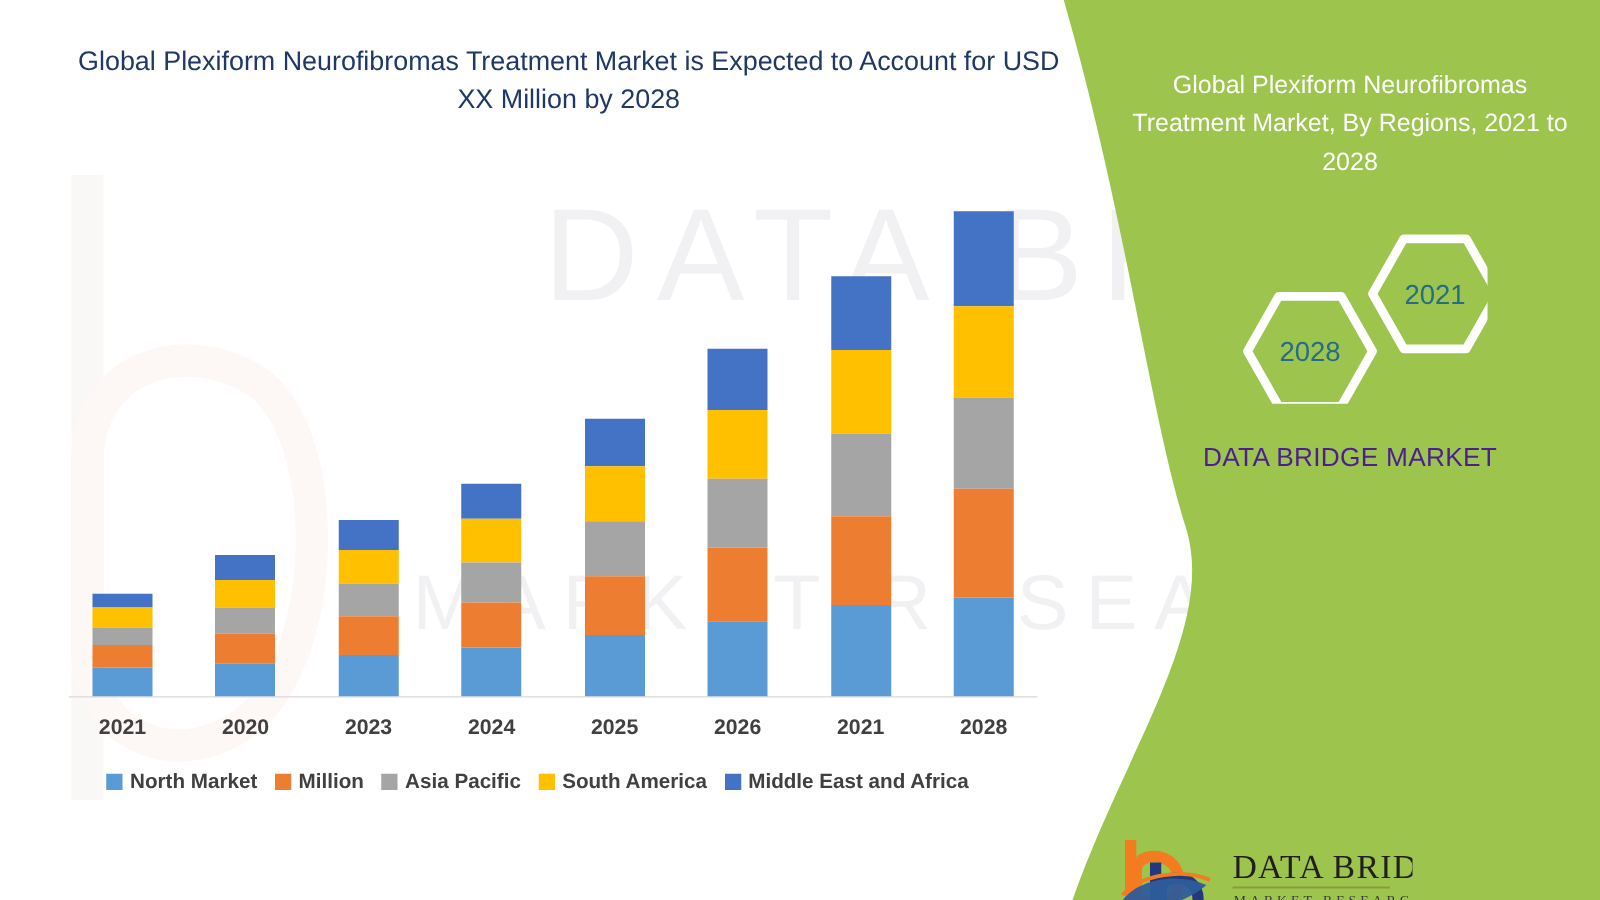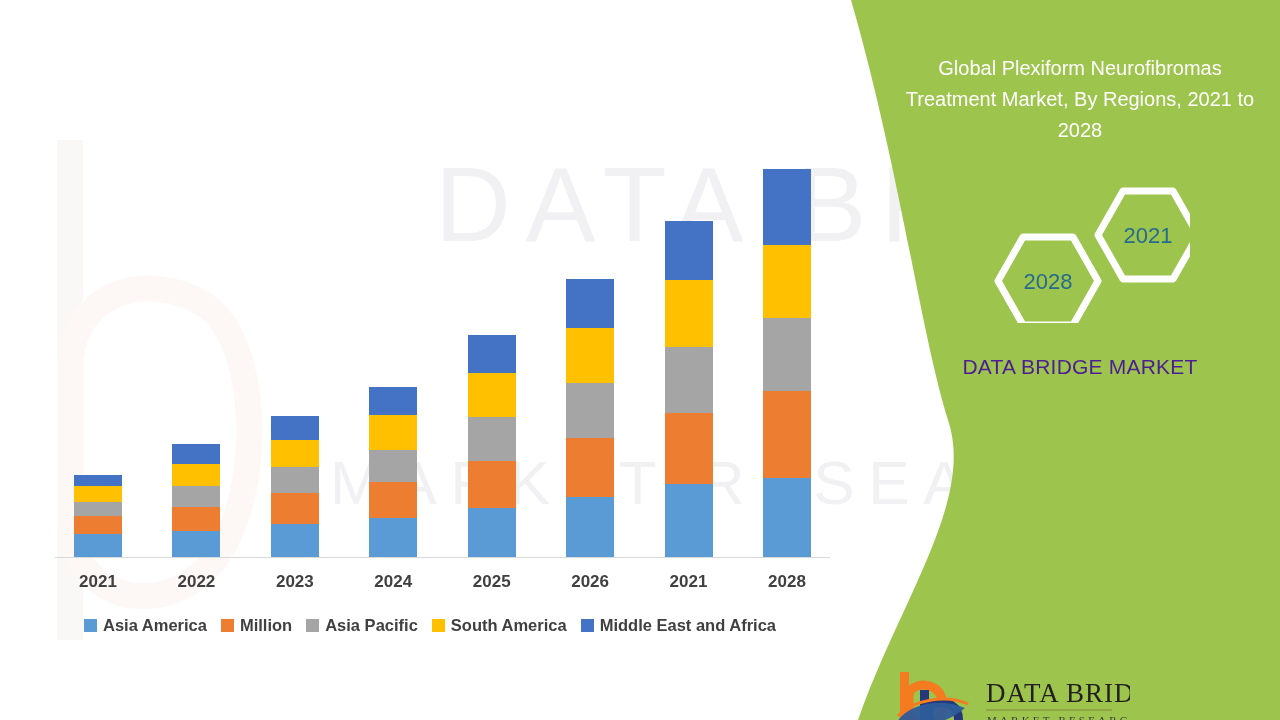--- a/index.html
+++ b/index.html
@@ -225,20 +225,21 @@
     <svg class="wm-logo-b" viewBox="0 0 260 580">
       <path d="M40 20 L40 520" stroke="#f6f2f1" stroke-width="26" fill="none"></path>
       <path d="M40 250 C 40 170, 120 150, 175 185 C 235 225, 235 400, 170 455 C 115 500, 40 470, 40 400 Z" fill="none" stroke="#fdf1ee" stroke-width="26"></path>
     </svg>
     <div class="wm-text wm-top">DATA BRIDGE</div>
     <div class="wm-text wm-bottom">MARKET RESEARCH</div>
   </div>
 
   <div class="chart-panel">
 
+    <div class="chart-title">Global Plexiform Neurofibromas Treatment Market is Expected to Account for USD XX Million by 2028</div>
 
     <div class="plot">
       <div class="axis-line"></div>
       <div class="bars" id="bars">
           <div class="bar-group">
             <span class="seg" title="North America 2021: 22" style="height: 22.935px; background: rgb(91, 155, 213);"></span>
             <span class="seg" title="Europe 2021: 17" style="height: 17.7225px; background: rgb(237, 125, 49);"></span>
             <span class="seg" title="Asia Pacific 2021: 14" style="height: 14.595px; background: rgb(165, 165, 165);"></span>
             <span class="seg" title="South America 2021: 15" style="height: 15.6375px; background: rgb(255, 192, 0);"></span>
             <span class="seg" title="Middle East and Africa 2021: 11" style="height: 11.4675px; background: rgb(68, 114, 196);"></span>
@@ -290,33 +291,33 @@
             <span class="seg" title="Europe 2028: 83" style="height: 86.5275px; background: rgb(237, 125, 49);"></span>
             <span class="seg" title="Asia Pacific 2028: 70" style="height: 72.975px; background: rgb(165, 165, 165);"></span>
             <span class="seg" title="South America 2028: 70" style="height: 72.975px; background: rgb(255, 192, 0);"></span>
             <span class="seg" title="Middle East and Africa 2028: 73" style="height: 76.1025px; background: rgb(68, 114, 196);"></span>
           </div>
         </div>
     </div>
 
     <div class="x-labels" id="x-labels">
         <div class="x-label">2021</div>
-        <div class="x-label">2022</div>
+        <div class="x-label">2020</div>
         <div class="x-label">2023</div>
         <div class="x-label">2024</div>
         <div class="x-label">2025</div>
         <div class="x-label">2026</div>
         <div class="x-label">2021</div>
         <div class="x-label">2028</div>
       </div>
 
     <div class="legend" id="legend">
         <div class="legend-item">
           <span class="legend-swatch" style="background: rgb(91, 155, 213);"></span>
-          <span class="legend-label">Asia America</span>
+          <span class="legend-label">North Market</span>
         </div>
         <div class="legend-item">
           <span class="legend-swatch" style="background: rgb(237, 125, 49);"></span>
           <span class="legend-label">Million</span>
         </div>
         <div class="legend-item">
           <span class="legend-swatch" style="background: rgb(165, 165, 165);"></span>
           <span class="legend-label">Asia Pacific</span>
         </div>
         <div class="legend-item">

